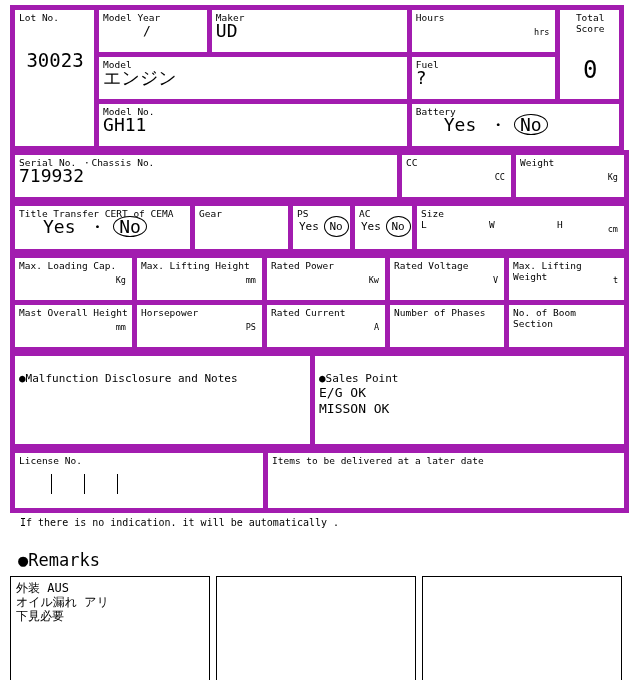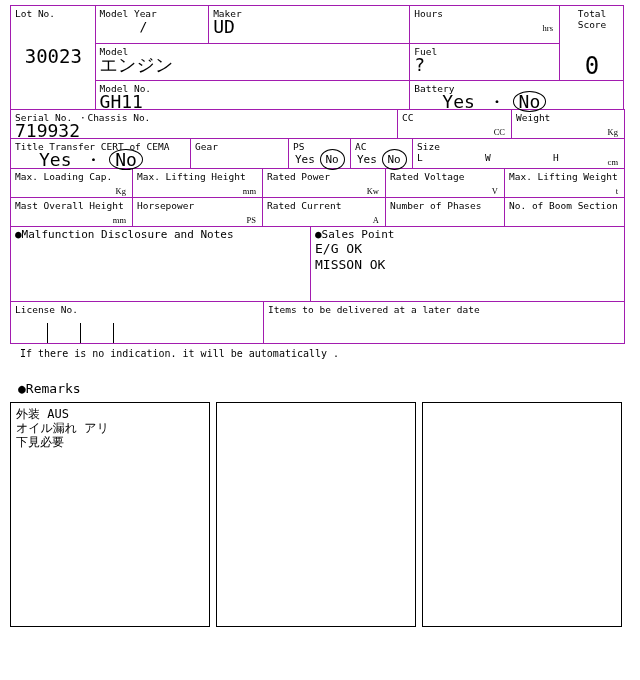--- a/index.html
+++ b/index.html
@@ -28,35 +28,34 @@
   .val {
     font-size: 18px;
     line-height: 15px;
   }
   table.grid {
     border-collapse: collapse;
     width: 614px;
     table-layout: fixed;
   }
   table.grid td {
-    border: 1px solid #a21caf;
+    border: 5px solid #a21caf;
     vertical-align: top;
-    padding: 2px 3px 0 4px;
+    padding: 2px 3px 14px 4px;
     position: relative;
   }
   .cellbox {
     position: relative;
     min-height: 26px;
   }
   .unit-r {
     position: absolute;
     right: 3px;
     bottom: 1px;
     font-size: 8.5px;
-    font-family: Liberation Serif, serif;
   }
   .ctr { text-align: center; }
 
   
   .opt {
     display: inline-block;
     position: relative;
     padding: 0 2px;
   }
   .opt.circled::after {
@@ -65,35 +64,36 @@
     left: -4px;
     top: -3px;
     right: -4px;
     bottom: -3px;
     border: 1.6px solid #000;
     border-radius: 50%;
   }
   .bullet {
     font-size: 11px;
     line-height: 12px;
+    margin-top: 15px;
   }
   .notes-text {
     font-size: 13px;
     line-height: 16px;
     white-space: pre-line;
   }
   .small-note {
     font-size: 10px;
     margin-top: 4px;
     margin-left: 10px;
   }
   .remarks-head {
     margin-top: 22px;
     margin-left: 8px;
-    font-size: 13px;
+    font-size: 17px;
   }
   .remarks-row {
     display: flex;
     gap: 6px;
     margin-top: 6px;
     width: 614px;
   }
   .remark-box {
     border: 1px solid #000;
     height: 225px;

